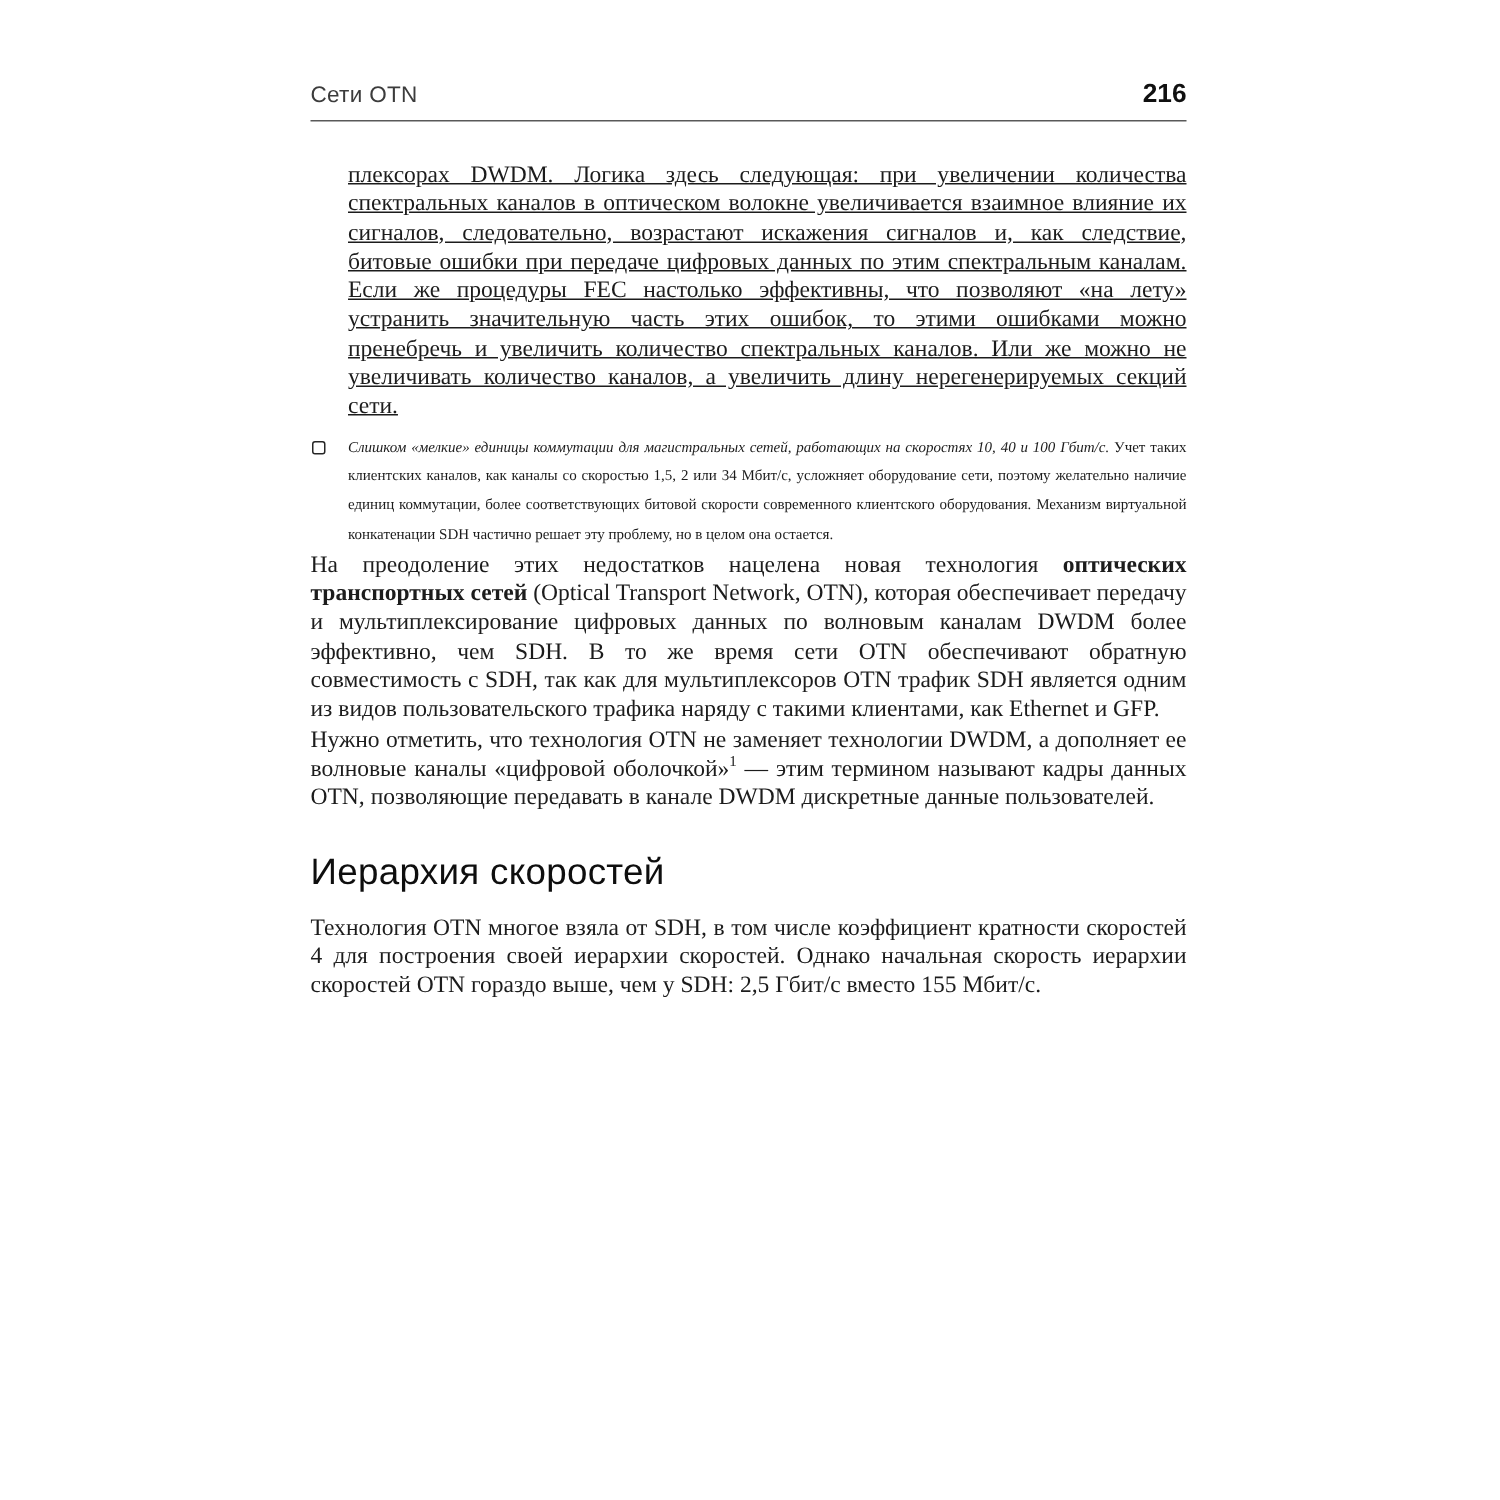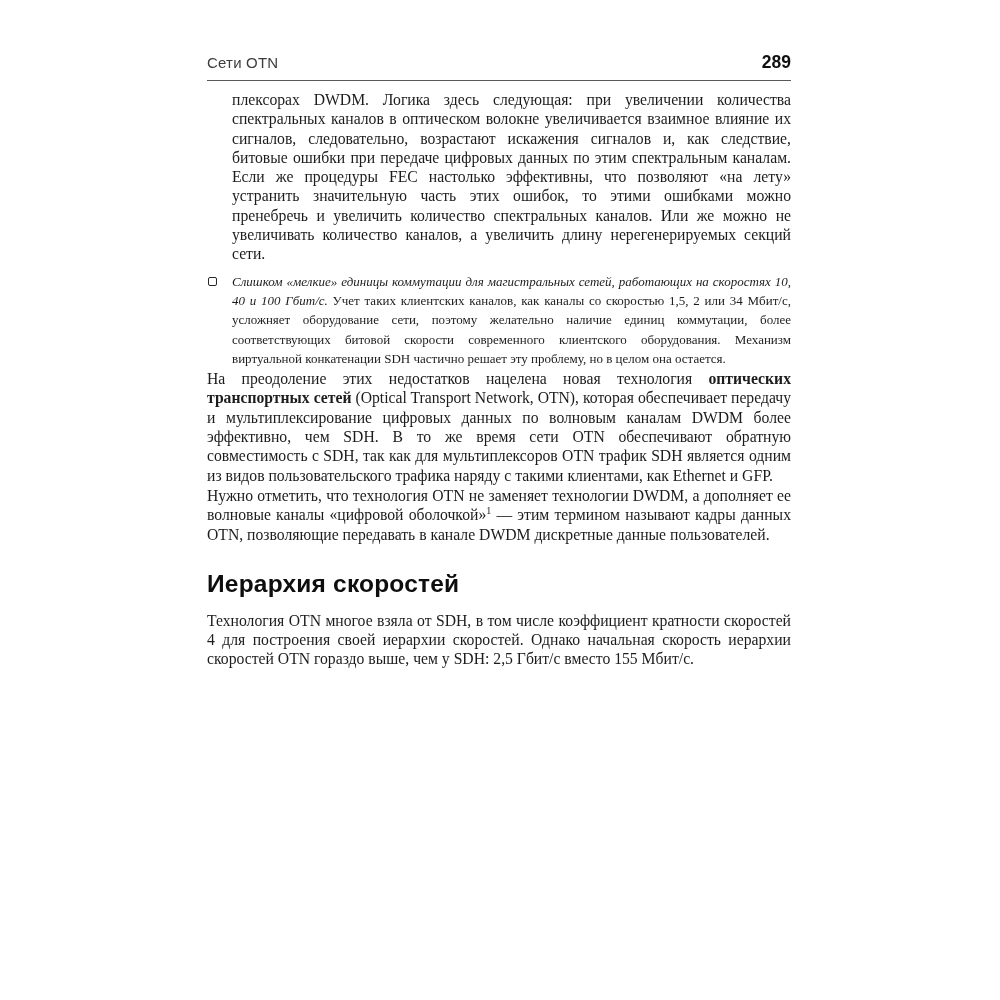--- a/index.html
+++ b/index.html
@@ -40,72 +40,73 @@
     color: #101010;
   }
   
   .para {
     font-size: 15.7px;
     line-height: 19.3px;
     text-align: justify;
     margin-top: 1px;
   }
   .para.first {
-    margin-top: 9px;
+    margin-top: 26px;
     margin-left: 25px;
+    text-decoration: underline;
   }
   .bullet-list { margin-top: 6px; }
   .bullet-item {
     display: flex;
     margin-top: 8px;
   }
   .bullet-marker-cell {
     flex: 0 0 25px;
   }
   .bullet-square {
     display: inline-block;
     width: 9px; height: 9px;
     border: 1.6px solid #262626;
     border-radius: 2px;
     margin-top: 5px;
     margin-left: 1px;
   }
   .bullet-text {
     flex: 1 1 auto;
-    font-size: 13px;
+    font-size: 10px;
     line-height: 19.3px;
     text-align: justify;
   }
   .italic { font-style: italic; }
   .bold { font-weight: bold; }
   sup.fnref {
     font-size: 10px;
     vertical-align: super;
     line-height: 0;
   }
   
   .section-heading {
     font-family: "Liberation Sans", sans-serif;
     font-size: 24.5px;
-    font-weight: bold;
+    font-weight: normal;
     color: #0e0e0e;
     letter-spacing: 0.2px;
     margin-top: 26px;
     margin-bottom: 13px;
   }
 </style>
 </head>
 <body>
 
 <div class="page">
   <div class="content">
 
     <div class="runhead">
       <span class="title">Сети OTN</span>
-      <span class="pagenum">289</span>
+      <span class="pagenum">216</span>
     </div>
 
     <p class="para first">плексорах DWDM. Логика здесь следующая: при увеличении количества спектральных каналов в оптическом волокне увеличивается взаимное влияние их сигналов, следовательно, возрастают искажения сигналов и, как следствие, битовые ошибки при передаче цифровых данных по этим спектральным каналам. Если же процедуры FEC настолько эффективны, что позволяют «на лету» устранить значительную часть этих ошибок, то этими ошибками можно пренебречь и увеличить количество спектральных каналов. Или же можно не увеличивать количество каналов, а увеличить длину нерегенерируемых секций сети.</p>
 
     <div class="bullet-list">
 
       <div class="bullet-item">
         <span class="bullet-marker-cell"><span class="bullet-square"></span></span>
         <p class="bullet-text"><span class="italic">Слишком «мелкие» единицы коммутации для магистральных сетей, работающих на скоростях 10, 40 и 100 Гбит/с.</span><span> Учет таких клиентских каналов, как каналы со скоростью 1,5, 2 или 34 Мбит/с, усложняет оборудование сети, поэтому желательно наличие единиц коммутации, более соответствующих битовой скорости современного клиентского оборудования. Механизм виртуальной конкатенации SDH частично решает эту проблему, но в целом она остается.</span></p>
       </div>

